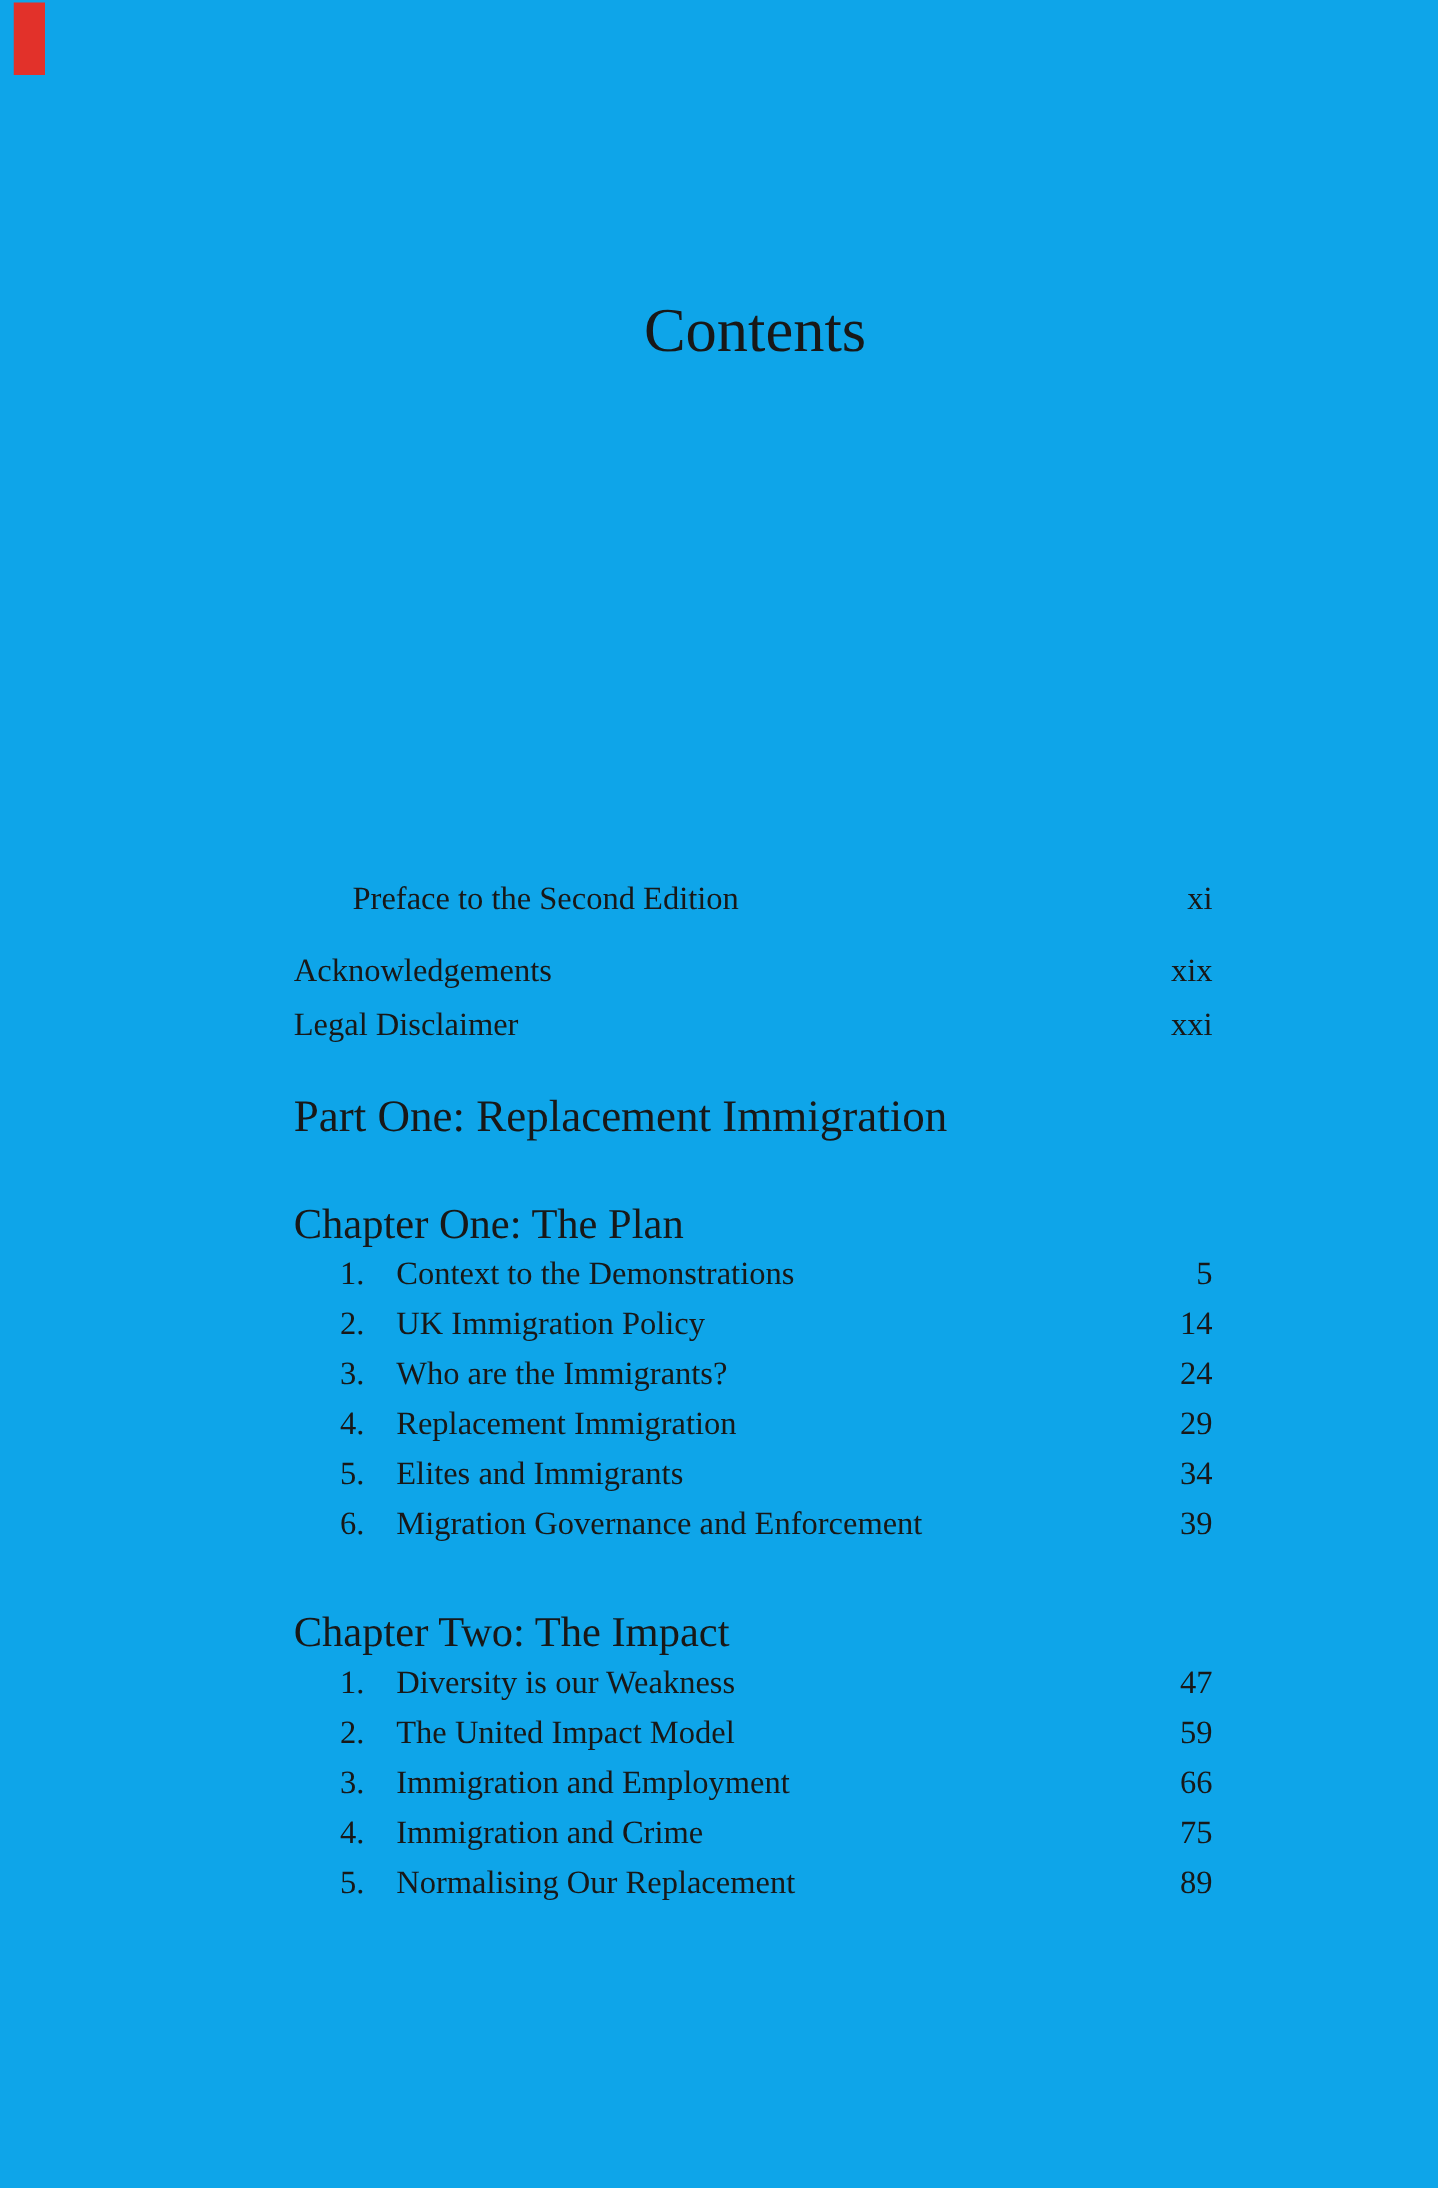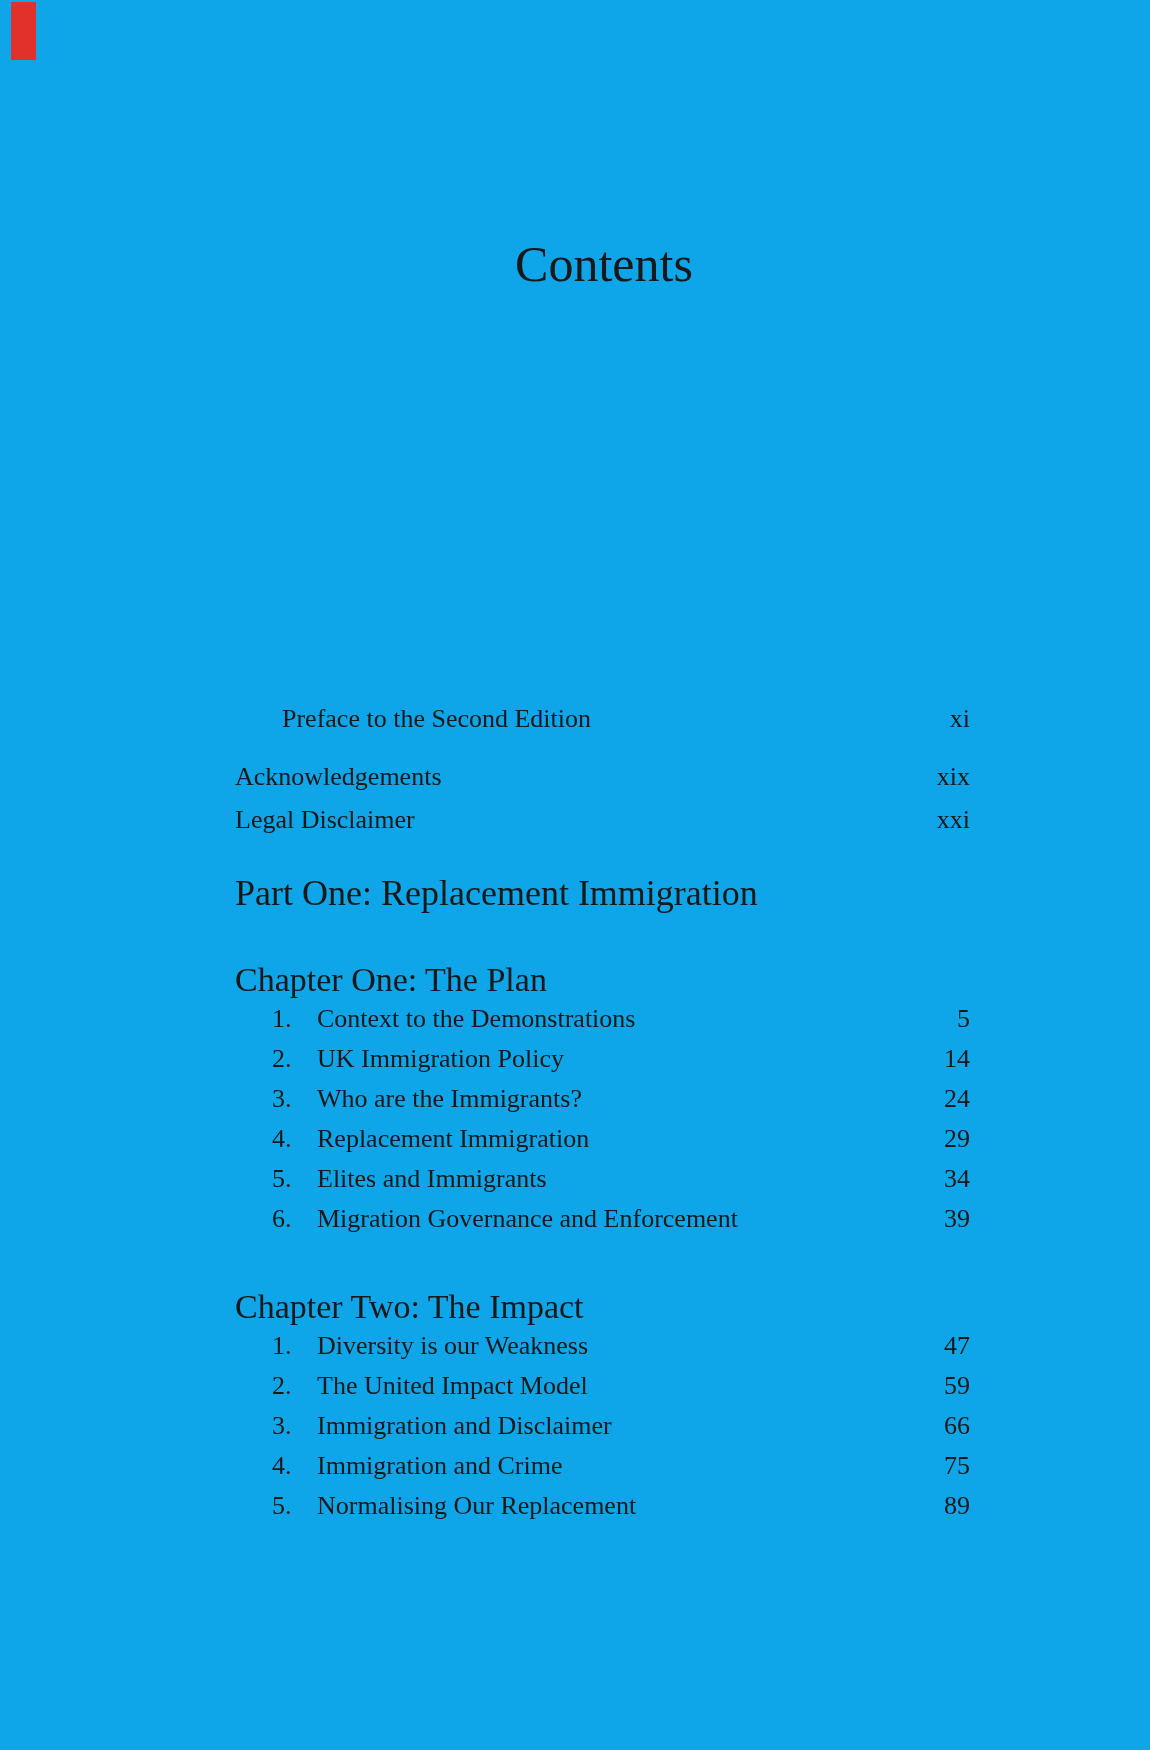--- a/index.html
+++ b/index.html
@@ -154,21 +154,21 @@
   </div>
 
   <div class="item-row" style="top: 1373px;">
     <span class="item-num">2.</span>
     <span class="item-title">The United Impact Model</span>
     <span class="item-page">59</span>
   </div>
 
   <div class="item-row" style="top: 1413px;">
     <span class="item-num">3.</span>
-    <span class="item-title">Immigration and Disclaimer</span>
+    <span class="item-title">Immigration and Employment</span>
     <span class="item-page">66</span>
   </div>
 
   <div class="item-row" style="top: 1453px;">
     <span class="item-num">4.</span>
     <span class="item-title">Immigration and Crime</span>
     <span class="item-page">75</span>
   </div>
 
   <div class="item-row" style="top: 1493px;">

